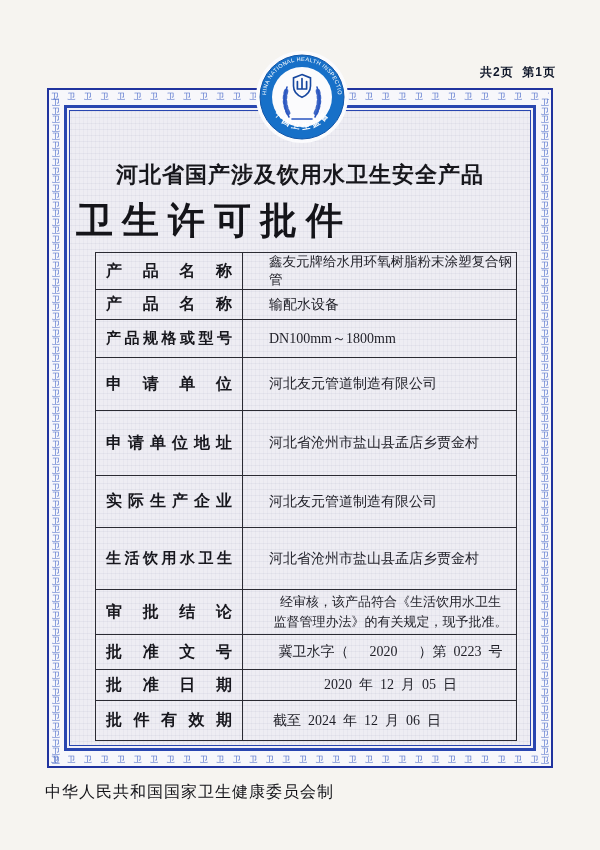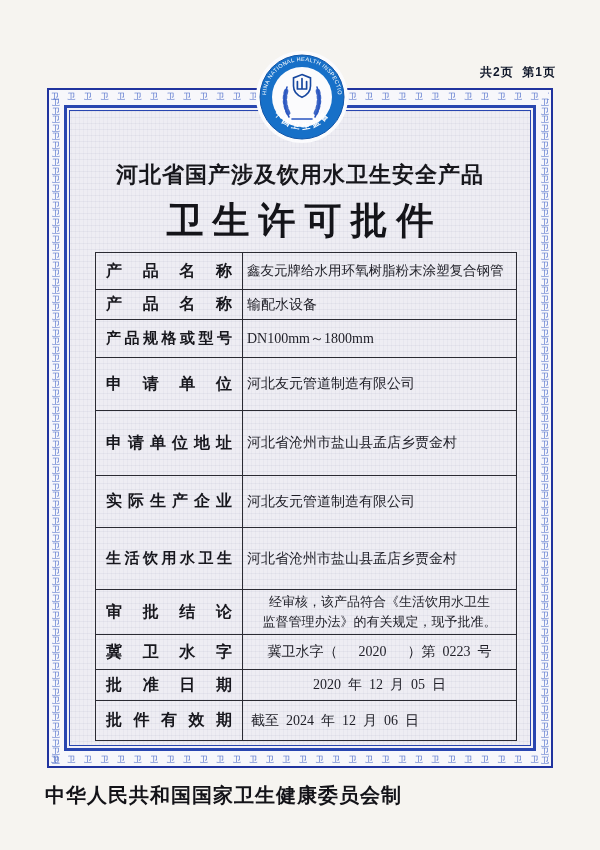--- a/index.html
+++ b/index.html
@@ -42,31 +42,31 @@
   
   .emblem{
     position:absolute;left:256px;top:51px;width:92px;height:92px;z-index:5;
   }
   
   .title1{
     position:absolute;left:0;right:0;top:52px;text-align:center;
     font-weight:bold;font-size:22px;letter-spacing:1px;color:#17171c;
   }
   .title2{
-    position:absolute;left:0;right:0;top:88px;text-align:center;
+    position:absolute;left:0;right:0;top:88px;
     font-weight:bold;font-size:37px;letter-spacing:9px;color:#141419;
     text-indent:9px;
   }
   
   .perm-table{
     position:absolute;left:28px;top:144px;width:422px;
     border:1px solid #2b2b33;box-sizing:border-box;
     background:transparent;
   }
-  .perm-row{display:flex;border-bottom:1px solid #2b2b33;box-sizing:border-box;}
+  .perm-row{display:flex;border-bottom:1px solid #2b2b33;box-sizing:border-box;gap:22px;}
   .perm-row:last-child{border-bottom:none;}
   .perm-label{
     width:147px;box-sizing:border-box;border-right:1px solid #2b2b33;
     display:flex;align-items:center;padding:0 10px;
     font-family:"Liberation Sans", sans-serif;
     font-weight:bold;font-size:16px;color:#17171d;
   }
   .jtext{display:block;width:100%;text-align:justify;text-align-last:justify;}
   .perm-value{
     flex:1;display:flex;align-items:center;padding:0 4px;
@@ -81,21 +81,21 @@
   .r5{height:65px}
   .r6{height:52px}
   .r7{height:62px}  .r7 .perm-label{font-size:15px}
   .r8{height:45px}  .r8 .perm-value{white-space:pre-line;text-align:center;font-size:13px;line-height:1.55}
   .r9{height:35px}  .r9 .perm-value{white-space:pre;text-align:center}
   .r10{height:31px} .r10 .perm-value{white-space:pre;text-align:center}
   .r11{height:39px} .r11 .perm-value{white-space:pre;padding-left:8px}
   
   .footer{
     position:absolute;left:45px;top:782px;
-    font-weight:bold;font-size:20px;color:#131318;letter-spacing:1px;
+    font-weight:normal;font-size:16px;color:#131318;letter-spacing:1px;
     font-family:"Liberation Serif", serif;
     text-align:right;
   }
 </style>
 </head>
 <body>
 
 <div class="pagination">共2页  第1页</div>
 
 <div class="frame">
@@ -166,21 +166,21 @@
         </div>
         <div class="perm-row r8">
           <div class="perm-label">
             <span class="jtext">审批结论</span>
           </div>
           <div class="perm-value"><span class="vtext">经审核，该产品符合《生活饮用水卫生
 监督管理办法》的有关规定，现予批准。</span></div>
         </div>
         <div class="perm-row r9">
           <div class="perm-label">
-            <span class="jtext">冀卫水字</span>
+            <span class="jtext">批准文号</span>
           </div>
           <div class="perm-value"><span class="vtext">冀卫水字（      2020      ）第  0223  号</span></div>
         </div>
         <div class="perm-row r10">
           <div class="perm-label">
             <span class="jtext">批准日期</span>
           </div>
           <div class="perm-value"><span class="vtext">2020  年  12  月  05  日</span></div>
         </div>
         <div class="perm-row r11">

